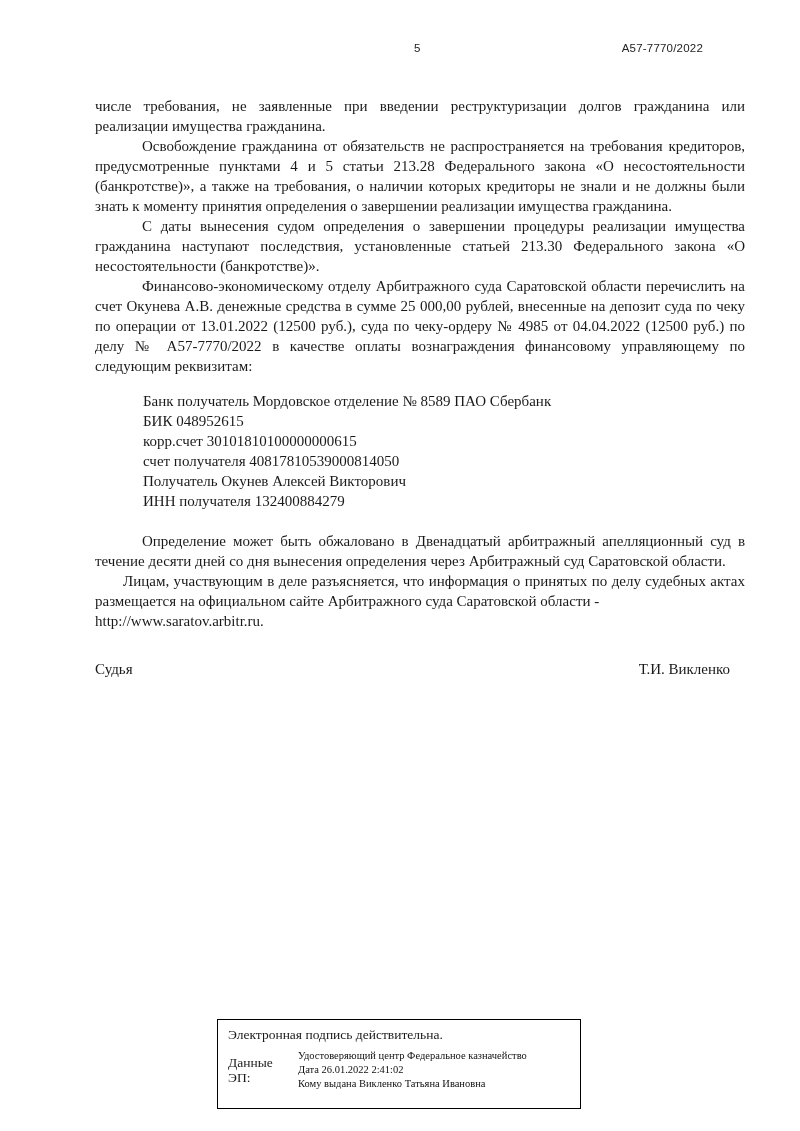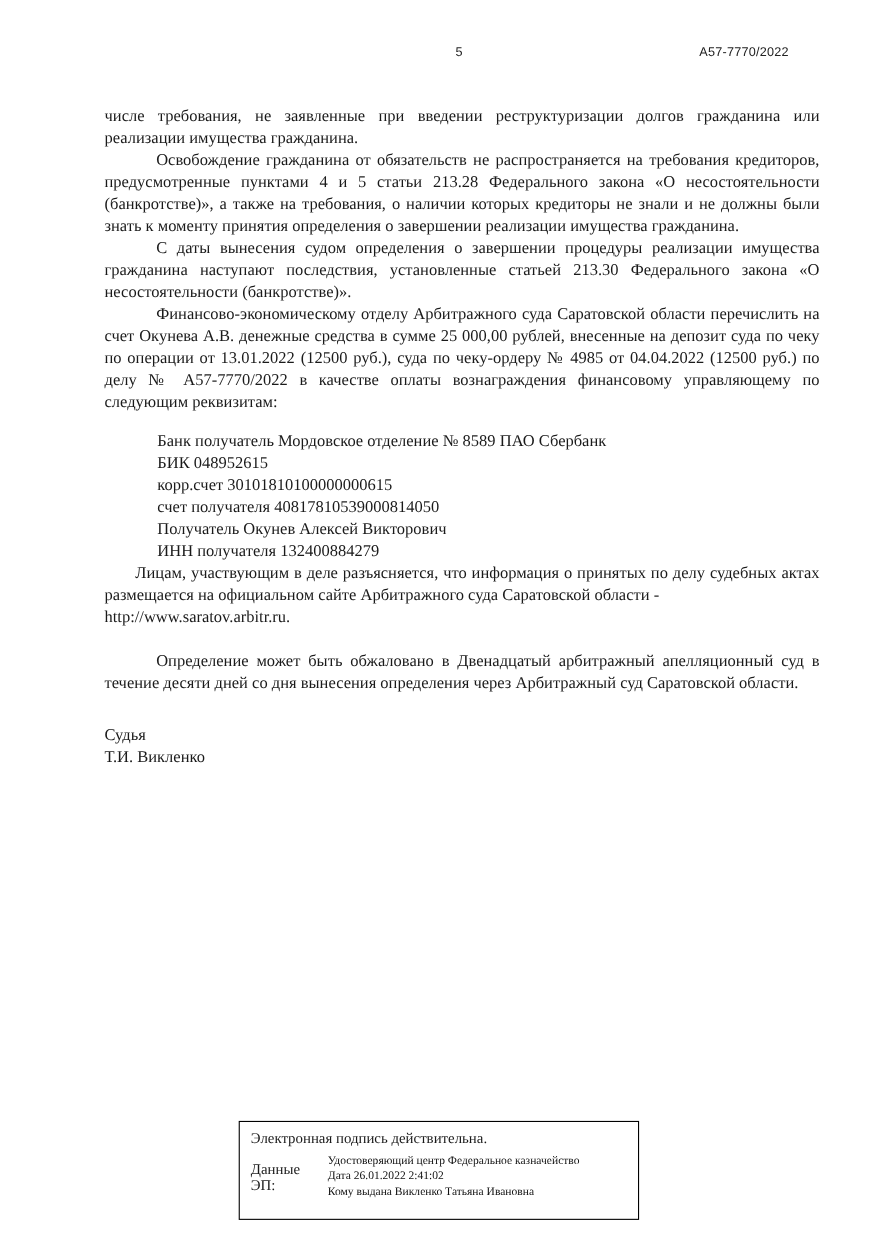--- a/index.html
+++ b/index.html
@@ -25,21 +25,21 @@
     font-size: 11.5px;
     color: #222;
   }
   .page-number {
     position: absolute;
     left: 414px;
     top: 0;
   }
   .case-number {
     position: absolute;
-    right: 83px;
+    right: 97px;
     top: 0;
     letter-spacing: 0.2px;
   }
   
   .content {
     position: absolute;
     top: 72px;
     left: 95px;
     width: 650px;
     font-size: 15px;
@@ -54,21 +54,20 @@
     margin-left: 48px;
     text-align: left;
   }
   .bank-line { white-space: nowrap; }
   .appeal { margin-top: 20px; }
   .signature-row {
     margin-top: 28px;
     display: flex;
     justify-content: space-between;
     text-align: left;
-    flex-direction: column;
   }
   .signature-name { padding-right: 15px; }
   
   .stamp-box {
     position: absolute;
     left: 217px;
     top: 1019px;
     width: 364px;
     height: 90px;
     border: 1.5px solid #000;
@@ -112,23 +111,23 @@
 
     <div class="bank-block">
       <div class="bank-line">Банк получатель Мордовское отделение № 8589 ПАО Сбербанк</div>
       <div class="bank-line">БИК 048952615</div>
       <div class="bank-line">корр.счет 30101810100000000615</div>
       <div class="bank-line">счет получателя 40817810539000814050</div>
       <div class="bank-line">Получатель Окунев Алексей Викторович</div>
       <div class="bank-line">ИНН получателя 132400884279</div>
     </div>
 
+    <p class="para appeal">Определение может быть обжаловано в Двенадцатый арбитражный апелляционный суд в течение десяти дней со дня вынесения определения через Арбитражный суд Саратовской области.</p>
+
     <p class="para small-indent"><span>Лицам, участвующим в деле разъясняется, что информация о принятых по делу судебных актах размещается на официальном сайте Арбитражного суда Саратовской области -</span><br><span>http://www.saratov.arbitr.ru.</span></p>
-
-    <p class="para appeal">Определение может быть обжаловано в Двенадцатый арбитражный апелляционный суд в течение десяти дней со дня вынесения определения через Арбитражный суд Саратовской области.</p>
 
     <div class="signature-row">
       <span class="signature-role">Судья</span>
       <span class="signature-name">Т.И. Викленко</span>
     </div>
   </div>
 
   <div class="stamp-box">
     <div class="stamp-validity">Электронная подпись действительна.</div>
     <div class="stamp-row">

